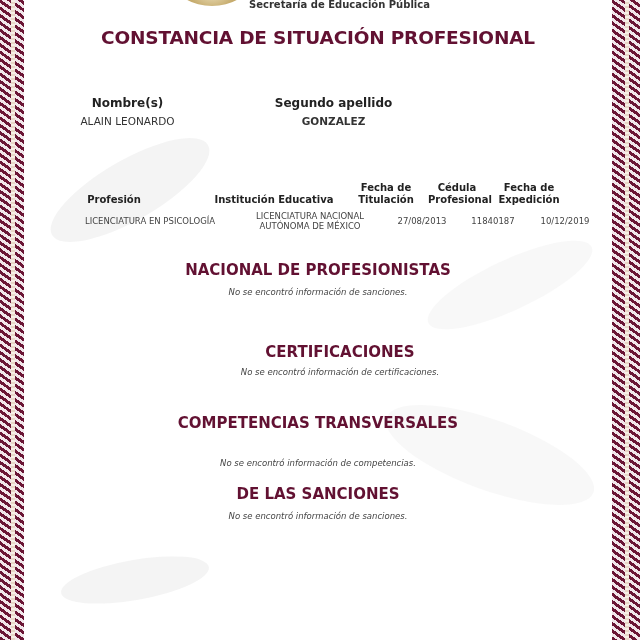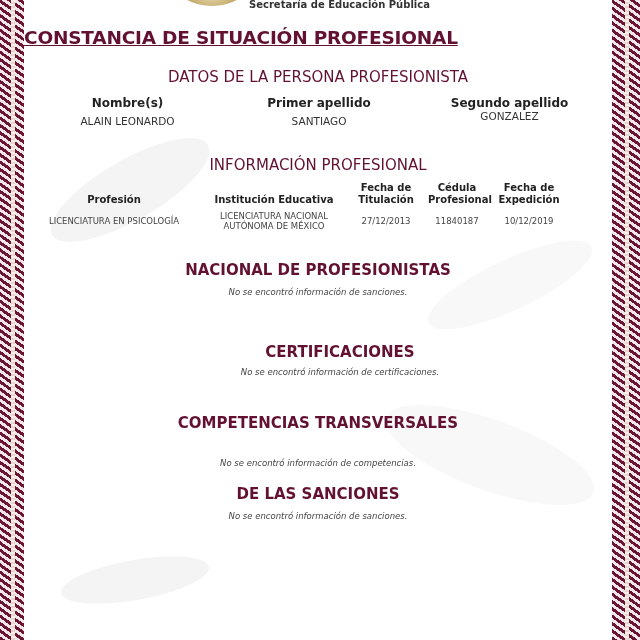--- a/index.html
+++ b/index.html
@@ -14,21 +14,21 @@
   .border.left { left:0; }
   .border.left::after { left:11px; }
   .border.right { right:0; width:28px; }
   .border.right::after { left:13px; }
   .bg-wave { position:absolute; border-radius:50%; background:#f1f1f1; opacity:.8; }
   .page { position:absolute; left:24px; right:28px; top:0; bottom:0; }
   .header { position:absolute; top:-12px; left:0; right:0; height:28px; }
   .seal { position:absolute; left:152px; top:-26px; width:72px; height:44px; border-radius:50%;
           background:radial-gradient(circle,#e3d3a8 30%,#c7ad6f 60%,#b99a55 100%); }
   .agency { position:absolute; left:225px; top:11px; font-size:10px; font-weight:bold; color:#333; white-space:nowrap; }
-  .title { position:absolute; top:27px; left:0; right:0; text-align:left; font-size:18.5px; font-weight:bold; color:#621132; letter-spacing:-0.2px;text-decoration:underline; }
+  .title { position:absolute; top:27px; left:0; right:0; text-align:center; font-size:18.5px; font-weight:bold; color:#621132; letter-spacing:-0.2px; }
   .section-title { position:absolute; left:0; right:0; text-align:center; font-size:15px; color:#621132; }
   .section-title.bold { font-weight:bold; }
   .row3 { position:absolute; left:0; right:0; display:flex; }
   .row3 .cell { text-align:center; }
   .lbl { font-weight:bold; font-size:12px; color:#222; }
   .val { font-size:10.5px; color:#333; }
   .small-lbl { font-weight:bold; font-size:10px; color:#222; line-height:12px; }
   .small-val { font-size:8.5px; color:#444; line-height:10px; }
   .empty { position:absolute; left:0; right:0; text-align:center; font-size:8.5px; font-style:italic; color:#444; }
 </style>
@@ -45,37 +45,31 @@
 
 <div class="page">
   <div class="header">
     <div class="seal"></div>
     <div class="agency">Secretaría de Educación Pública</div>
 
   </div>
 
   <div class="title">CONSTANCIA DE SITUACIÓN PROFESIONAL</div>
 
-  <div class="section-title" style="top:68px;">DATOS DE LA PERSONA PROFESIONISTA</div>
   <div class="row3" style="top:96px;">
     <div class="cell" style="width:207px;">
       <div class="lbl">Nombre(s)</div>
       <div class="val" style="margin-top:5px;">ALAIN LEONARDO</div>
     </div>
-    <div class="cell" style="width:176px;">
-      <div class="lbl">Primer apellido</div>
-      <div class="val" style="margin-top:5px;">SANTIAGO</div>
-    </div>
     <div class="cell" style="width:205px;">
       <div class="lbl">Segundo apellido</div>
-      <div class="val" style="">GONZALEZ</div>
+      <div class="val" style="margin-top:5px;font-weight:bold;">GONZALEZ</div>
     </div>
   </div>
 
-  <div class="section-title" style="top:156px;">INFORMACIÓN PROFESIONAL</div>
 
   <div class="row3" style="top:182px;align-items:flex-end;">
     <div class="cell small-lbl" style="width:180px;">
       <div>Profesión</div>
     </div>
     <div class="cell small-lbl" style="width:140px;">
       <div>Institución Educativa</div>
     </div>
     <div class="cell small-lbl" style="width:84px;">
       <div>Fecha de</div>
@@ -84,27 +78,27 @@
     <div class="cell small-lbl" style="width:58px;">
       <div>Cédula</div>
       <div>Profesional</div>
     </div>
     <div class="cell small-lbl" style="width:86px;">
       <div>Fecha de</div>
       <div>Expedición</div>
     </div>
   </div>
 
-  <div class="row3" style="top:211px;align-items:center;">
+  <div class="row3" style="top:211px;align-items:center;padding-left:36px;">
     <div class="cell small-val" style="width:180px;">LICENCIATURA EN PSICOLOGÍA</div>
     <div class="cell small-val" style="width:140px;">
       <div>LICENCIATURA NACIONAL</div>
       <div>AUTÓNOMA DE MÉXICO</div>
     </div>
-    <div class="cell small-val" style="width:84px;">27/12/2013</div>
+    <div class="cell small-val" style="width:84px;">27/08/2013</div>
     <div class="cell small-val" style="width:58px;">11840187</div>
     <div class="cell small-val" style="width:86px;">10/12/2019</div>
   </div>
 
   <div class="section-title bold" style="top:261px;">NACIONAL DE PROFESIONISTAS</div>
   <div class="empty" style="top:287px;">No se encontró información de sanciones.</div>
 
   <div class="section-title bold" style="top:343px;padding-left:44px;">CERTIFICACIONES</div>
   <div class="empty" style="top:367px;padding-left:44px;">No se encontró información de certificaciones.</div>
 

